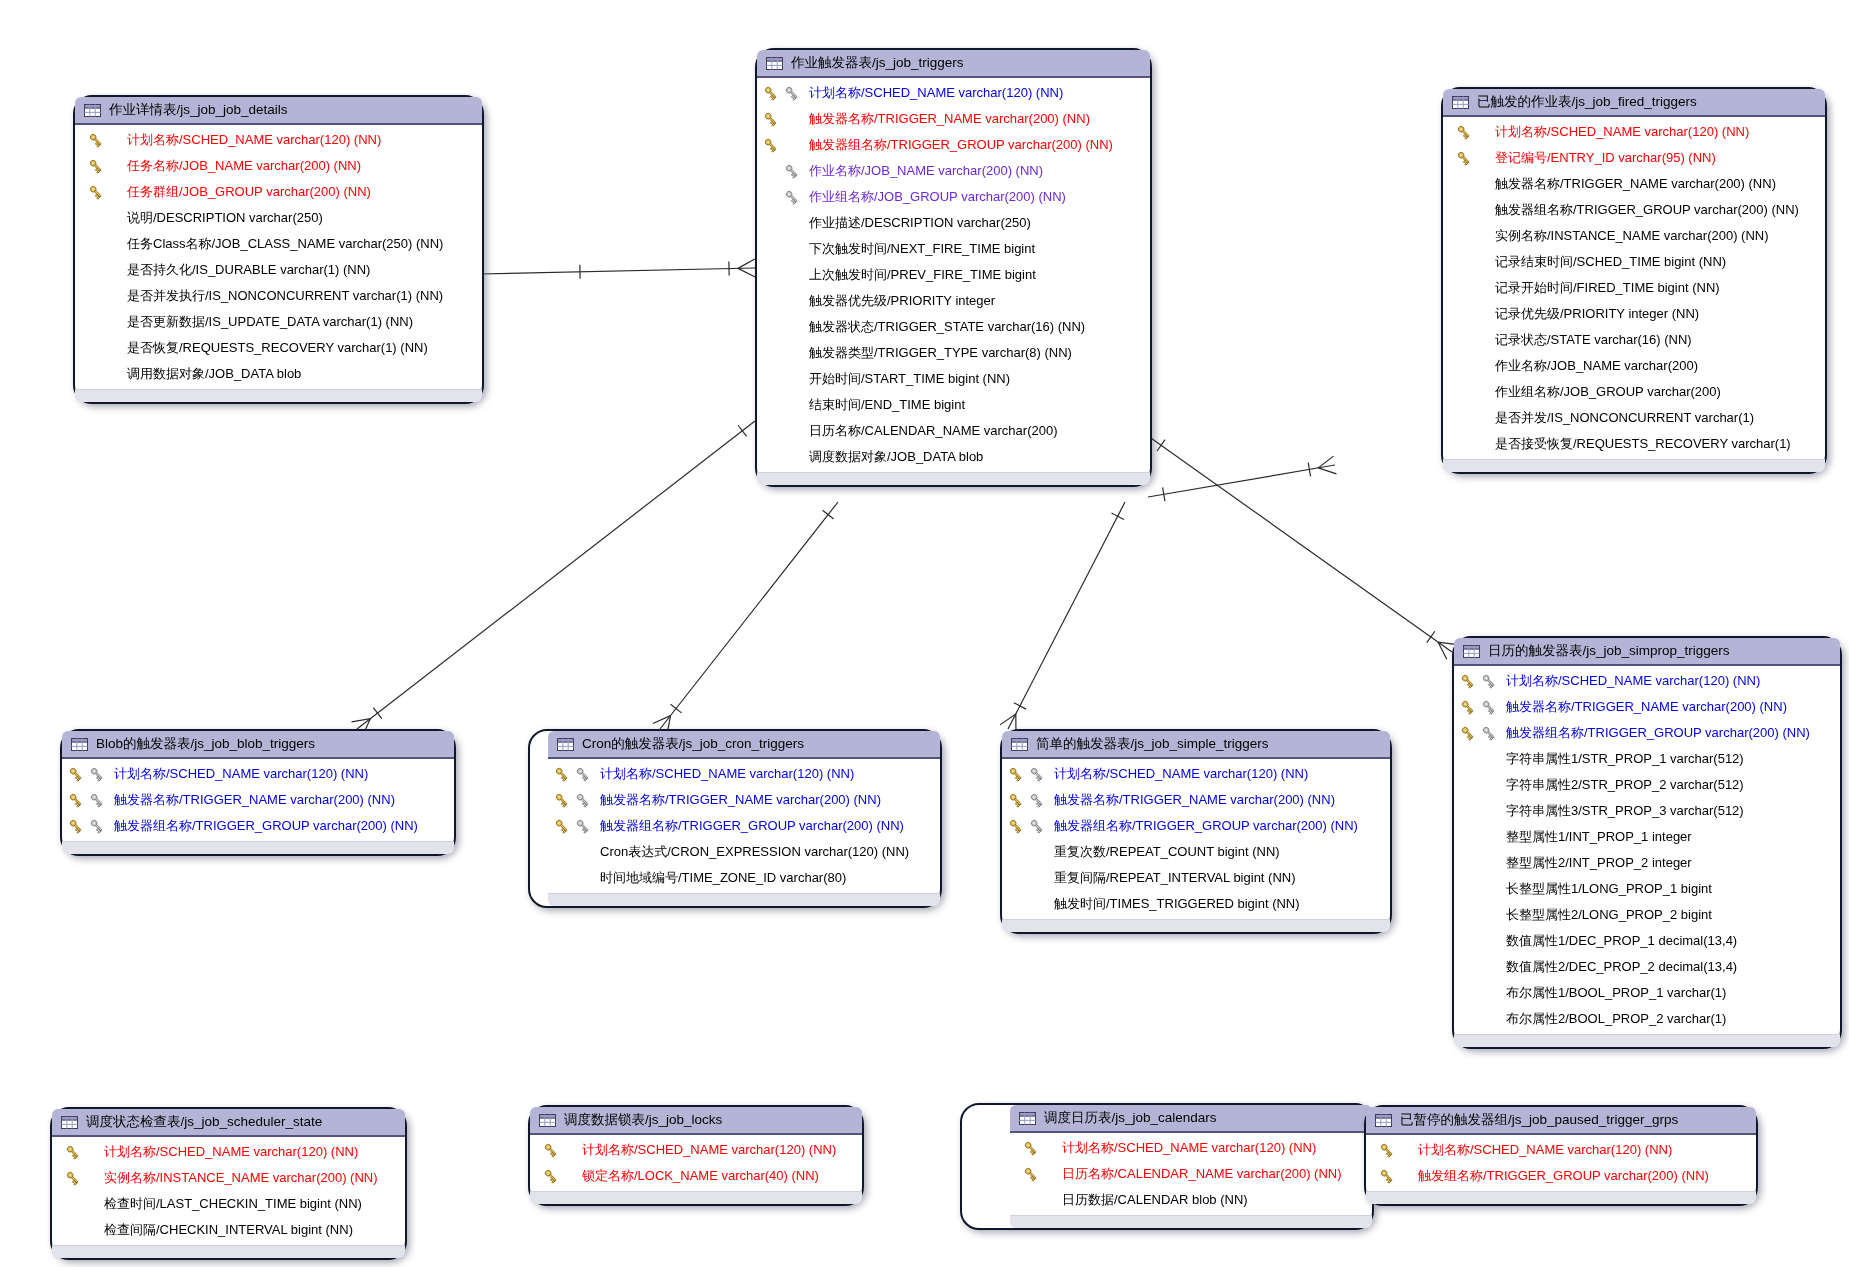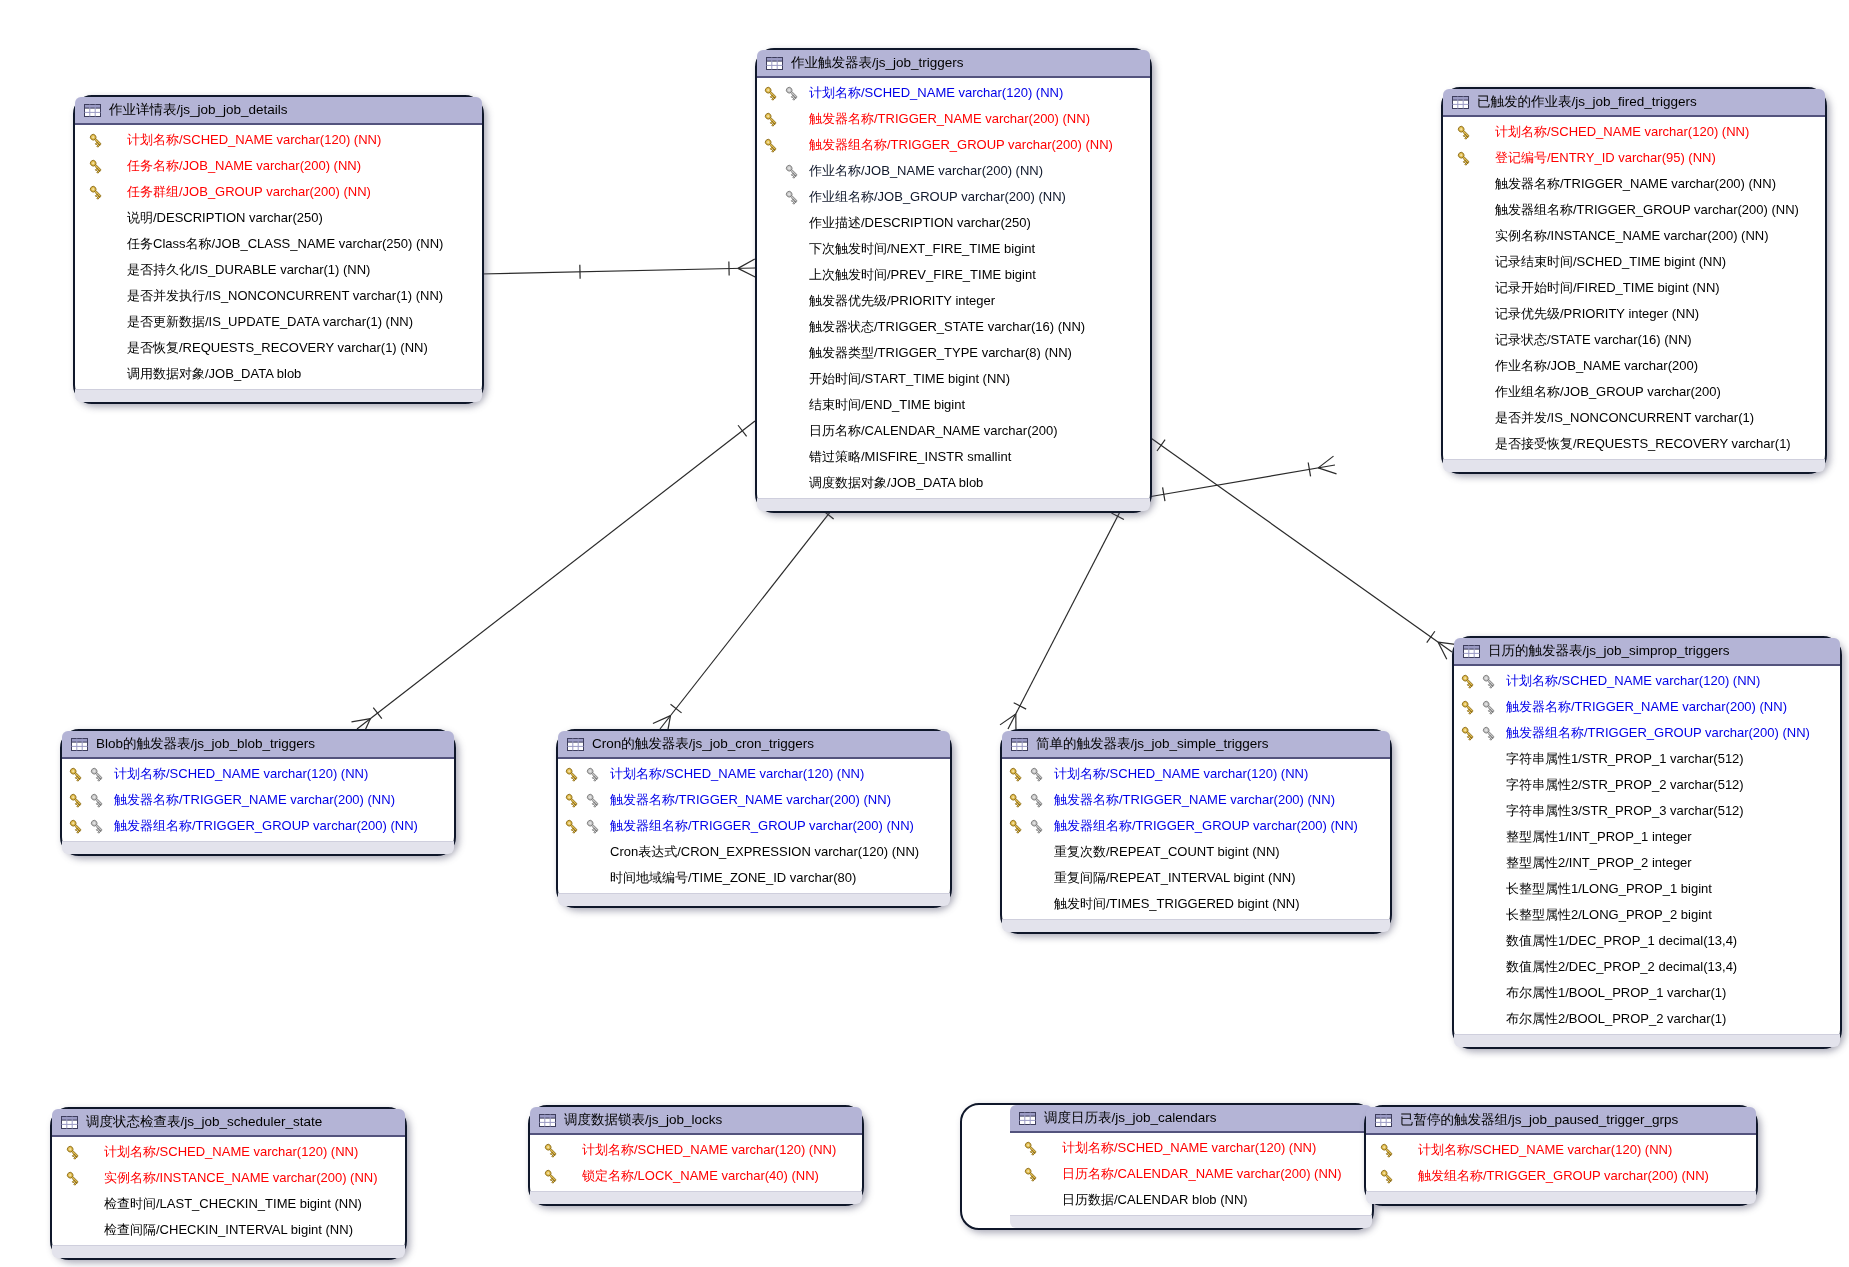--- a/index.html
+++ b/index.html
@@ -19,21 +19,21 @@
     border-radius:6px 6px 0 0;display:flex;align-items:center;gap:8px;
     padding:0 9px;font-size:13.5px;color:#000;
   }
   .entity-title{white-space:nowrap}
   .entity-body{padding:2px 0 0 0}
   .frow{height:26px;position:relative;font-size:13px;white-space:nowrap;color:#000}
   .frow .txt{position:absolute;left:52px;top:50%;transform:translateY(-50%)}
   .keyicon{position:absolute;top:5px;width:16px;height:16px}
   .c-red{color:#ff0000}
   .c-blue{color:#0000e8}
-  .c-green{color:#0f172a}
+  .c-green{color:#6d28d9}
   .c-black{color:#000000}
   .entity-footer{
     height:12px;background:#e3e3ec;border-top:1px solid #cfcfdd;
     border-radius:0 0 6px 6px;margin-top:2px;
   }
 </style>
 </head>
 <body>
 
 <div id="canvas">
@@ -256,23 +256,20 @@
           <div class="frow">
             <span class="txt c-black">开始时间/START_TIME bigint (NN)</span>
           </div>
           <div class="frow">
             <span class="txt c-black">结束时间/END_TIME bigint</span>
           </div>
           <div class="frow">
             <span class="txt c-black">日历名称/CALENDAR_NAME varchar(200)</span>
           </div>
           <div class="frow">
-            <span class="txt c-black">错过策略/MISFIRE_INSTR smallint</span>
-          </div>
-          <div class="frow">
             <span class="txt c-black">调度数据对象/JOB_DATA blob</span>
           </div>
         </div>
         <div class="entity-footer"></div>
       </div>
       <div class="entity" style="left: 1441px; top: 87px; width: 382px;">
         <div class="entity-header">
           <svg width="17" height="13" viewBox="0 0 17 13">
             <rect x="0.5" y="0.5" width="16" height="12" fill="#ffffff" stroke="#3d3d5c"></rect>
             <rect x="0.5" y="0.5" width="16" height="3.6" fill="#9a9ac4" stroke="#3d3d5c"></rect>
@@ -414,21 +411,21 @@
                   <rect x="12.9" y="8.7" width="1.5" height="3.1"></rect>
                   <circle cx="4" cy="8" r="2.8"></circle>
                   <circle cx="4" cy="8" r="1" fill="#ffffff" stroke="none" opacity="0.55"></circle>
                 </g>
               </svg></span>
             <span class="txt c-blue">触发器组名称/TRIGGER_GROUP varchar(200) (NN)</span>
           </div>
         </div>
         <div class="entity-footer"></div>
       </div>
-      <div class="entity" style="left: 556px; top: 729px; width: 392px;">
+      <div class="entity" style="left: 528px; top: 729px; width: 392px; padding-left: 18px;">
         <div class="entity-header">
           <svg width="17" height="13" viewBox="0 0 17 13">
             <rect x="0.5" y="0.5" width="16" height="12" fill="#ffffff" stroke="#3d3d5c"></rect>
             <rect x="0.5" y="0.5" width="16" height="3.6" fill="#9a9ac4" stroke="#3d3d5c"></rect>
             <line x1="5.8" y1="0.5" x2="5.8" y2="12.5" stroke="#9a9ac4"></line>
             <line x1="11.2" y1="0.5" x2="11.2" y2="12.5" stroke="#9a9ac4"></line>
             <line x1="0.5" y1="8.4" x2="16.5" y2="8.4" stroke="#9a9ac4"></line>
           </svg>
           <span class="entity-title">Cron的触发器表/js_job_cron_triggers</span>
         </div>

